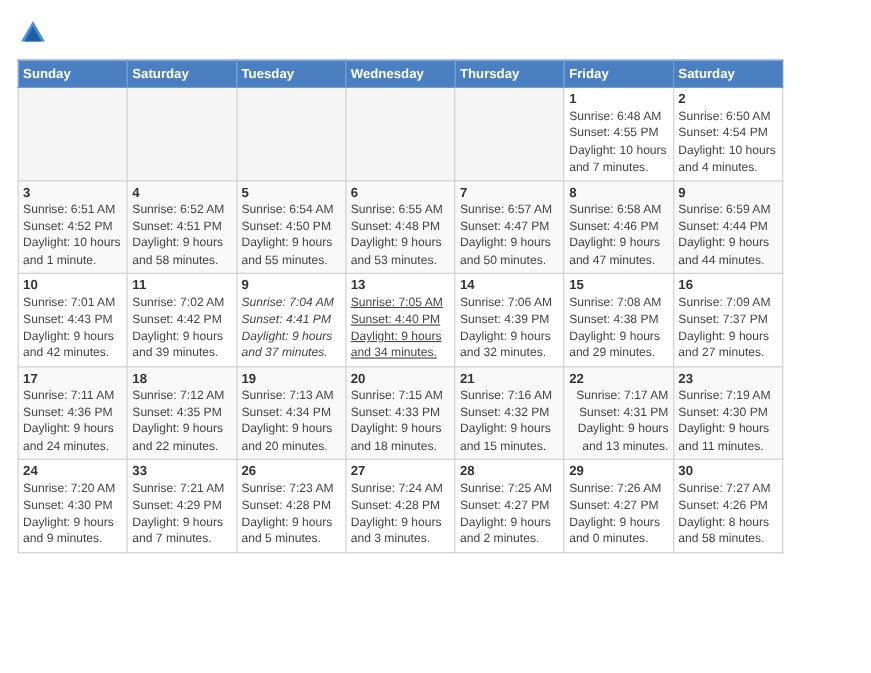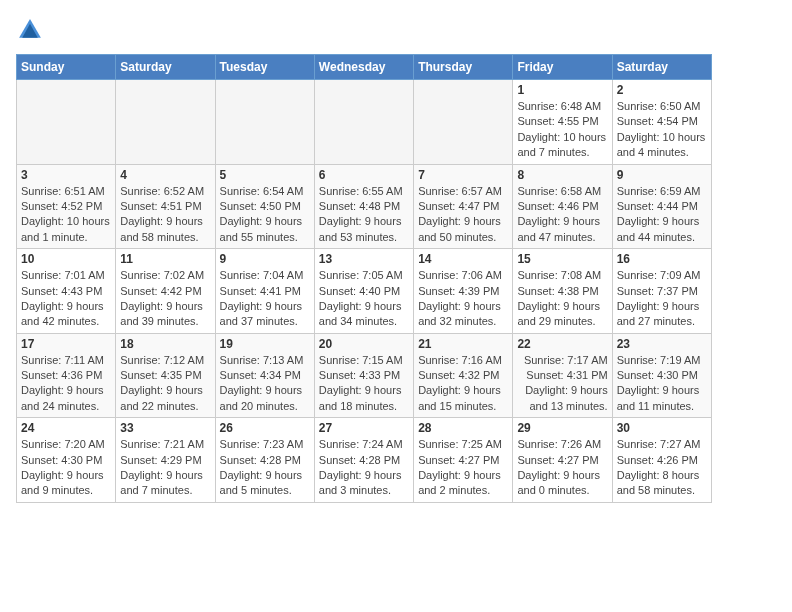--- a/index.html
+++ b/index.html
@@ -220,28 +220,28 @@
           </td>
           <td>
             <span class="day-number">11</span>
             <div class="day-info" style="white-space: pre-line;">Sunrise: 7:02 AM
 Sunset: 4:42 PM
 Daylight: 9 hours
 and 39 minutes.</div>
           </td>
           <td>
             <span class="day-number">9</span>
-            <div class="day-info" style="white-space: pre-line;">Sunrise: 7:04 AM
+            <div class="day-info" style="white-space: pre-line; font-style: italic;">Sunrise: 7:04 AM
 Sunset: 4:41 PM
 Daylight: 9 hours
 and 37 minutes.</div>
           </td>
           <td>
             <span class="day-number">13</span>
-            <div class="day-info" style="white-space: pre-line;">Sunrise: 7:05 AM
+            <div class="day-info" style="white-space: pre-line; text-decoration: underline;">Sunrise: 7:05 AM
 Sunset: 4:40 PM
 Daylight: 9 hours
 and 34 minutes.</div>
           </td>
           <td>
             <span class="day-number">14</span>
             <div class="day-info" style="white-space: pre-line;">Sunrise: 7:06 AM
 Sunset: 4:39 PM
 Daylight: 9 hours
 and 32 minutes.</div>

